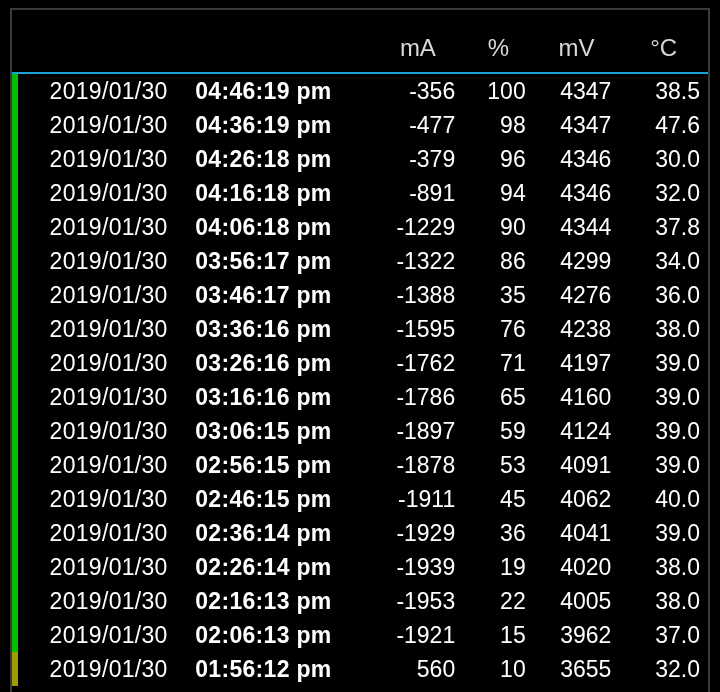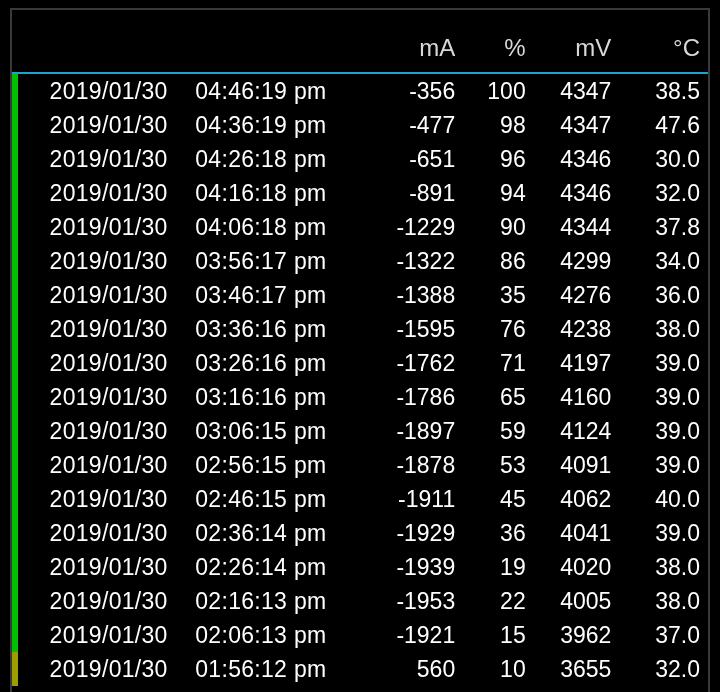--- a/index.html
+++ b/index.html
@@ -25,21 +25,20 @@
     table {
       border-collapse: collapse;
       width: 100%;
       color: #fff;
       font-size: 23px;
     }
     thead th {
       color: #d8d8d8;
       font-weight: normal;
       padding: 6px 8px 10px 8px;
-      text-align: right;
       border-bottom: 2px solid #1ba3d6;
       font-size: 24px;
     }
     thead th.time-col {
       text-align: left;
       padding-left: 36px;
       color: #000;
     }
     tbody td {
       padding: 3.5px 8px;
@@ -62,20 +61,21 @@
     tbody td.date {
       text-align: center;
       padding-left: 8px;
       padding-right: 2px;
       letter-spacing: 0.3px;
     }
     tbody td.time {
       text-align: left;
       padding-left: 4px;
       letter-spacing: 0.3px;
+      font-weight: bold;
     }
     col.c-marker { width: 8px; }
     col.c-date { width: 170px; }
     col.c-time { width: 180px; }
     col.c-ma { width: 90px; }
     col.c-pct { width: 70px; }
     col.c-mv { width: 85px; }
     col.c-temp { width: 88px; }
   </style>
 </head>
@@ -123,21 +123,21 @@
           <td>98</td>
           <td>4347</td>
           <td>47.6</td>
         </tr>
         <tr class="green">
           <td class="marker">
             <span class="bar"></span>
           </td>
           <td class="date">2019/01/30</td>
           <td class="time">04:26:18 pm</td>
-          <td>-651</td>
+          <td>-379</td>
           <td>96</td>
           <td>4346</td>
           <td>30.0</td>
         </tr>
         <tr class="green">
           <td class="marker">
             <span class="bar"></span>
           </td>
           <td class="date">2019/01/30</td>
           <td class="time">04:16:18 pm</td>

